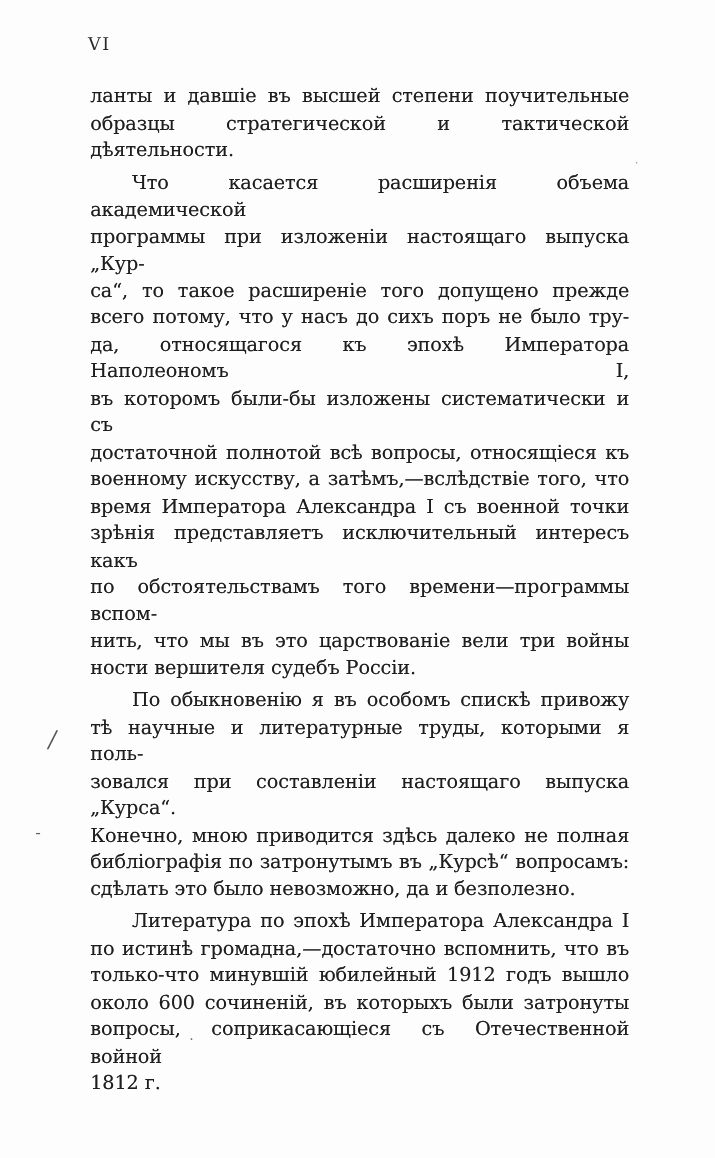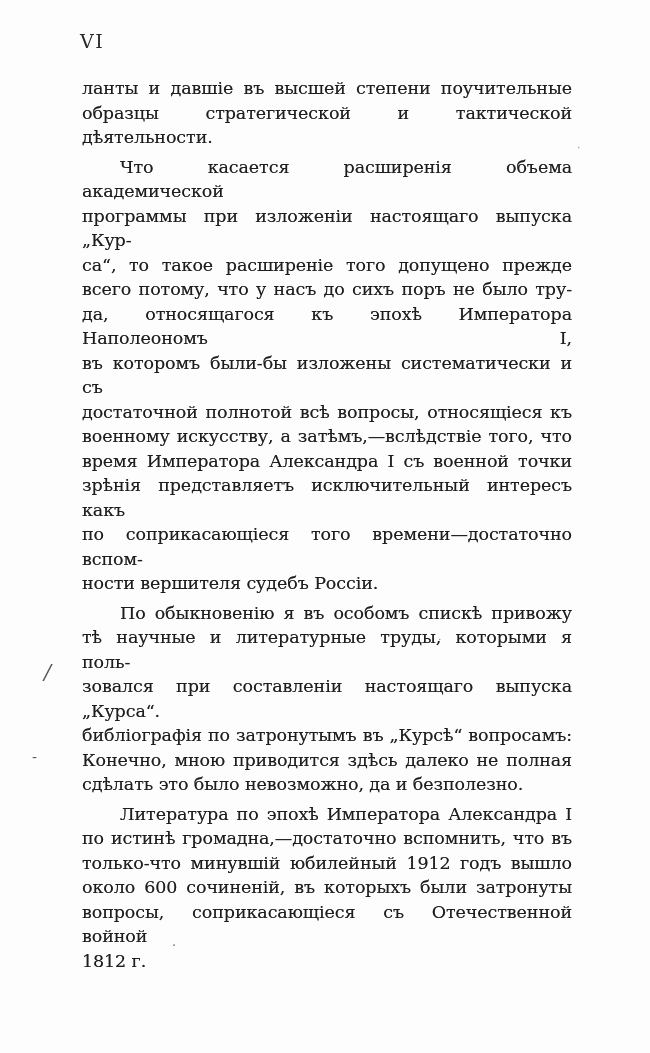--- a/index.html
+++ b/index.html
@@ -7,21 +7,21 @@
     width: 650px; height: 1053px;
     background: #fdfdfd;
     position: relative;
     overflow: hidden;
     font-family: "DejaVu Serif", serif;
     color: #1e1e1e;
   }
   .page-number {
     position: absolute;
     left: 80px; top: 30px;
-    font-size: 19px;
+    font-size: 16px;
     letter-spacing: 1.5px;
     color: #2a2a2a;
   }
   .text-block {
     position: absolute;
     left: 82px; top: 76px;
     width: 490px;
   }
   .paragraph { margin: 0; }
   .paragraph + .paragraph { margin-top: 5px; }
@@ -58,29 +58,30 @@
         <div class="line indent">Что касается расширенія объема академической</div>
         <div class="line">программы при изложеніи настоящаго выпуска „Кур-</div>
         <div class="line">са“, то такое расширеніе того допущено прежде</div>
         <div class="line">всего потому, что у насъ до сихъ поръ не было тру-</div>
         <div class="line">да, относящагося къ эпохѣ Императора Наполеономъ I,</div>
         <div class="line">въ которомъ были-бы изложены систематически и съ</div>
         <div class="line">достаточной полнотой всѣ вопросы, относящіеся къ</div>
         <div class="line">военному искусству, а затѣмъ,—вслѣдствіе того, что</div>
         <div class="line">время Императора Александра I съ военной точки</div>
         <div class="line">зрѣнія представляетъ исключительный интересъ какъ</div>
-        <div class="line">по соприкасающіеся того времени—достаточно вспом-</div>
+        <div class="line">по обстоятельствамъ того времени—программы вспом-</div>
+        <div class="line">нить, что мы въ это царствованіе вели три войны</div>
         <div class="line lastline">ности вершителя судебъ Россіи.</div>
       </div>
       <div class="paragraph">
         <div class="line indent">По обыкновенію я въ особомъ спискѣ привожу</div>
         <div class="line">тѣ научные и литературные труды, которыми я поль-</div>
         <div class="line">зовался при составленіи настоящаго выпуска „Курса“.</div>
+        <div class="line">Конечно, мною приводится здѣсь далеко не полная</div>
         <div class="line">библіографія по затронутымъ въ „Курсѣ“ вопросамъ:</div>
-        <div class="line">Конечно, мною приводится здѣсь далеко не полная</div>
         <div class="line lastline">сдѣлать это было невозможно, да и безполезно.</div>
       </div>
       <div class="paragraph">
         <div class="line indent">Литература по эпохѣ Императора Александра I</div>
         <div class="line">по истинѣ громадна,—достаточно вспомнить, что въ</div>
         <div class="line">только-что минувшій юбилейный 1912 годъ вышло</div>
         <div class="line">около 600 сочиненій, въ которыхъ были затронуты</div>
         <div class="line">вопросы, соприкасающіеся съ Отечественной войной</div>
         <div class="line lastline">1812 г.</div>
       </div>

